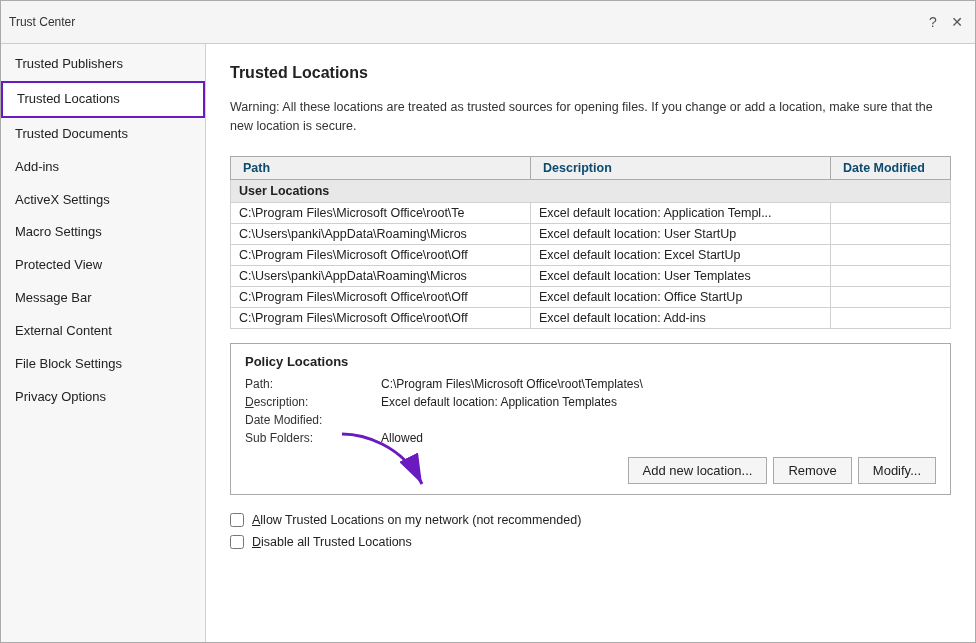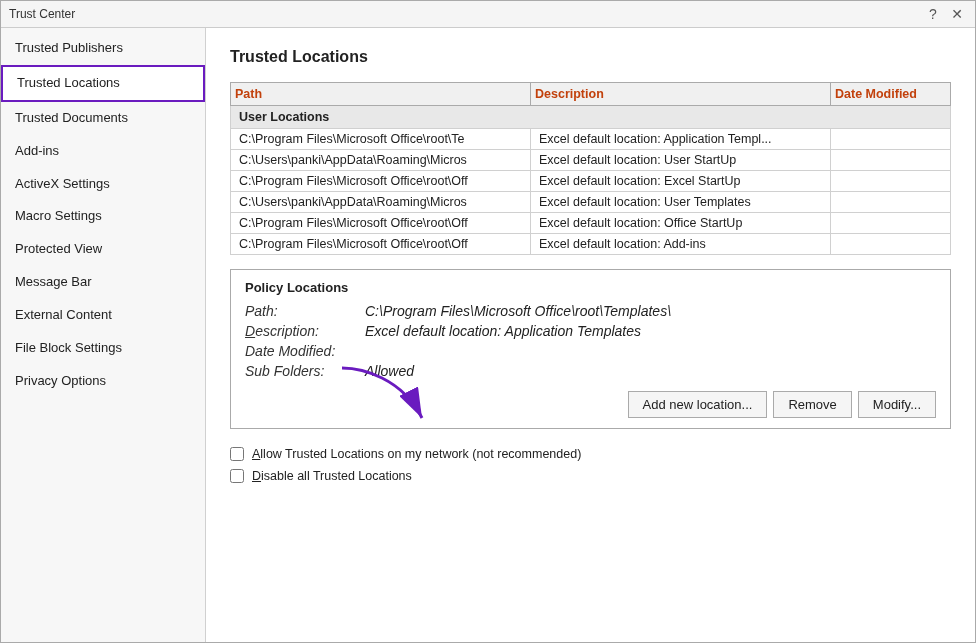--- a/index.html
+++ b/index.html
@@ -16,21 +16,21 @@
     }
     .window {
       width: 976px;
       height: 643px;
       background: #ffffff;
       border: 1px solid #aaaaaa;
       display: flex;
       flex-direction: column;
     }
     .titlebar {
-      height: 27px;
+      height: 43px;
       background: #f5f5f5;
       border-bottom: 1px solid #cccccc;
       display: flex;
       align-items: center;
       justify-content: space-between;
       padding: 0 8px;
       flex-shrink: 0;
     }
     .titlebar-title {
       font-size: 12px;
@@ -98,24 +98,24 @@
     }
     .locations-table {
       width: 100%;
       border-collapse: collapse;
       border: 1px solid #aaa;
       font-size: 12.5px;
     }
     .locations-table th {
       background: #f0f0f0;
       border: 1px solid #aaa;
-      padding: 4px 4px;
+      padding: 4px 12px;
       text-align: left;
       font-weight: 600;
-      color: #c2410c;
+      color: #0c4a6e;
     }
     .locations-table td {
       border: 1px solid #d0d0d0;
       padding: 3px 8px;
       color: #222;
     }
     .section-header td {
       background: #e8e8e8;
       font-weight: 700;
       color: #222;
@@ -127,24 +127,23 @@
       margin-top: 4px;
     }
     .policy-title {
       font-weight: 700;
       color: #222;
       margin-bottom: 8px;
       font-size: 13px;
     }
     .policy-row {
       display: flex;
-      gap: 0;
+      gap: 16px;
       margin-bottom: 4px;
-      font-size: 14px;
-      font-style: italic;
+      font-size: 12px;
     }
     .policy-label {
       width: 120px;
       color: #333;
       flex-shrink: 0;
     }
     .policy-label span {
       text-decoration: underline;
     }
     .policy-value {
@@ -248,20 +247,21 @@
       <div class="sidebar-item">
         <span>File Block Settings</span>
       </div>
       <div class="sidebar-item">
         <span>Privacy Options</span>
       </div>
     </div>
 
     <div class="main-panel">
       <div class="panel-title">Trusted Locations</div>
+      <div class="warning-text">Warning: All these locations are treated as trusted sources for opening files.  If you change or add a location, make sure that the new location is secure.</div>
 
       <table class="locations-table">
         <thead>
           <tr>
             <th class="col-path">Path</th>
             <th class="col-desc">Description</th>
             <th class="col-date">Date Modified</th>
           </tr>
         </thead>
         <tbody>

